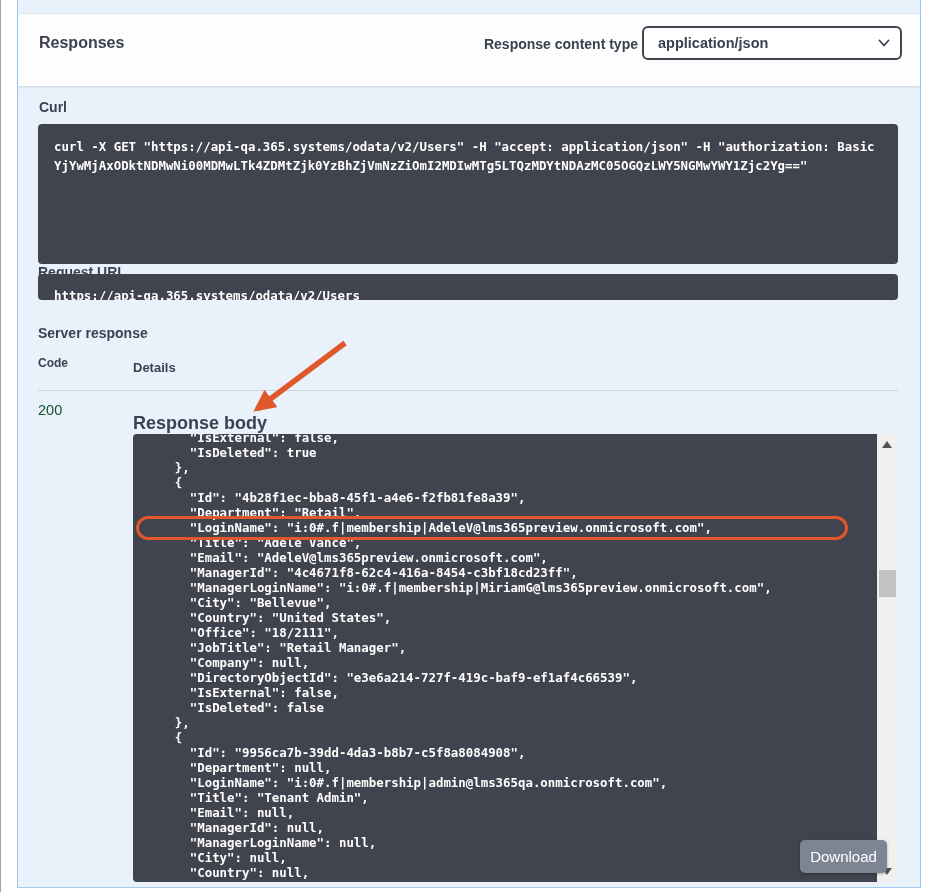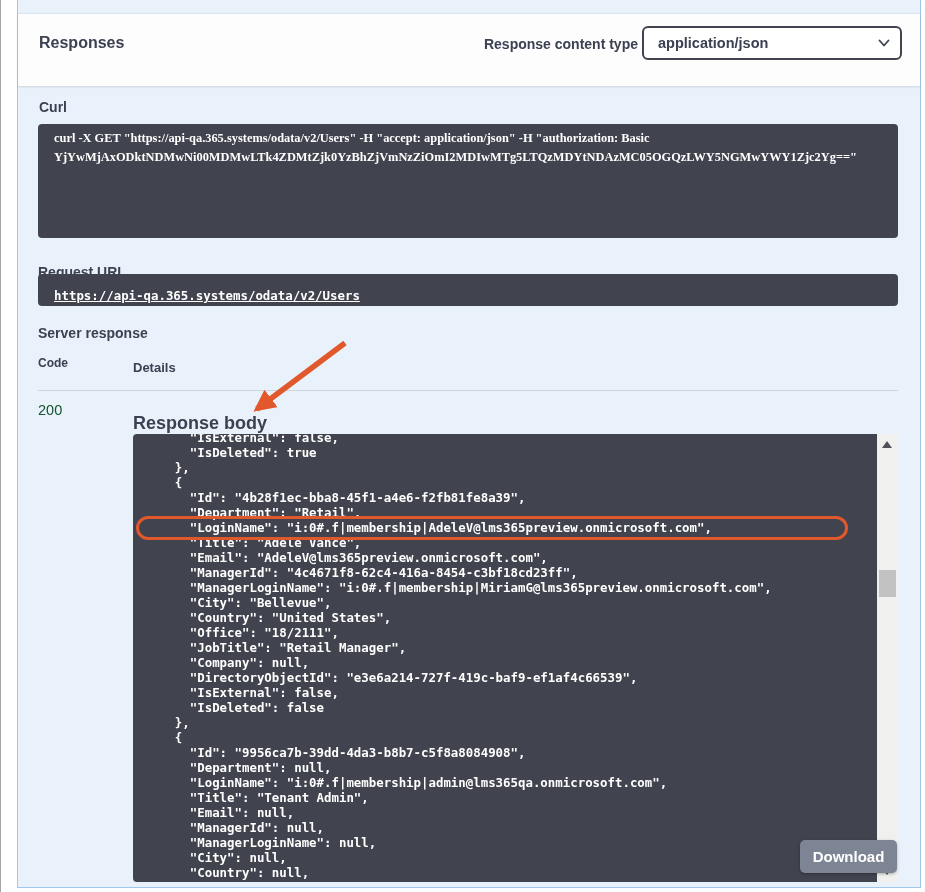--- a/index.html
+++ b/index.html
@@ -24,24 +24,24 @@
                background:#ffffff; border:2px solid #41444e; border-radius:6px;
                font-family:"Liberation Sans", sans-serif; font-size:14.5px; font-weight:700;
                color:#3b4151; padding:0 34px 0 14px; outline:none; }
   .ct-chevron { position:absolute; right:12px; top:11px; width:12px; height:12px; pointer-events:none; }
 
   .sect-label { position:absolute; font-size:14px; font-weight:700; color:#3b4151; }
 
   .codeblock { position:absolute; background:#41444e; border-radius:4px; color:#ffffff;
                font-family:"DejaVu Sans Mono","Liberation Mono",monospace;
                font-size:12.4px; font-weight:700; line-height:19px; }
-  .curl-block { left:38px; top:124px; width:860px; height:114px; padding:5px 16px;
-                white-space:pre-wrap; overflow-wrap:break-word; overflow:hidden;font-family:Liberation Serif, serif; }
-  .url-block { left:38px; top:274px; width:860px; height:32px; padding:12px 16px;
-               white-space:pre; overflow:hidden;text-decoration:underline; }
+  .curl-block { left:38px; top:124px; width:860px; height:140px; padding:13px 16px;
+                white-space:pre-wrap; overflow-wrap:break-word; overflow:hidden; }
+  .url-block { left:38px; top:274px; width:860px; height:26px; padding:12px 16px;
+               white-space:pre; overflow:hidden; }
 
   .code-hdr { position:absolute; left:38px; top:356px; font-size:12px; font-weight:700; color:#3b4151; }
   .details-hdr { position:absolute; left:133px; top:360px; font-size:13px; font-weight:700; color:#3b4151; }
   .hdr-divider { position:absolute; left:38px; top:390px; width:860px; height:1px; background:#ccd5de; }
   .status-code { position:absolute; left:38px; top:402px; font-size:14.5px; color:#14532d; }
   .respbody-label { position:absolute; left:133px; top:413px; font-size:18px; font-weight:700; color:#3b4151; }
 
   
   .resp-wrap { position:absolute; left:133px; top:434px; width:765px; height:448px; }
   .resp-code { position:absolute; left:0; top:0; width:744px; height:448px; background:#41444e;
@@ -50,23 +50,23 @@
                 font-size:12.4px; font-weight:700; color:#ffffff; }
   .cl { white-space:pre; height:15px; line-height:15px; }
 
   .scroll-track { position:absolute; left:744px; top:0; width:21px; height:448px; background:#f0f0ee; }
   .scroll-up, .scroll-down { position:absolute; left:5px; width:0; height:0;
         border-left:5.5px solid transparent; border-right:5.5px solid transparent; }
   .scroll-up { top:7px; border-bottom:7px solid #4f5257; }
   .scroll-down { bottom:7px; border-top:7px solid #4f5257; }
   .scroll-thumb { position:absolute; left:2px; top:136px; width:17px; height:27px; background:#c2c2c2; }
 
-  .download-btn { position:absolute; left:667px; top:406px; width:97px; height:33px;
+  .download-btn { position:absolute; left:667px; top:406px; width:87px; height:33px;
                   background:#7d8493; border:none; border-radius:5px; color:#ffffff;
-                  font-family:"Liberation Sans", sans-serif; font-size:15px; font-weight:700;
+                  font-family:"Liberation Sans", sans-serif; font-size:15px; font-weight:400;
                   box-shadow:0 1px 3px rgba(0,0,0,.3); cursor:pointer; z-index:6; }
 
   
   .hl-box { position:absolute; left:136px; top:516px; width:712px; height:24px;
             border:3px solid #e0582b; border-radius:12px; z-index:5; pointer-events:none; }
   .arrow-svg { position:absolute; left:233px; top:333px; width:122px; height:94px; z-index:5; pointer-events:none; }
 </style>
 </head>
 <body>
 

